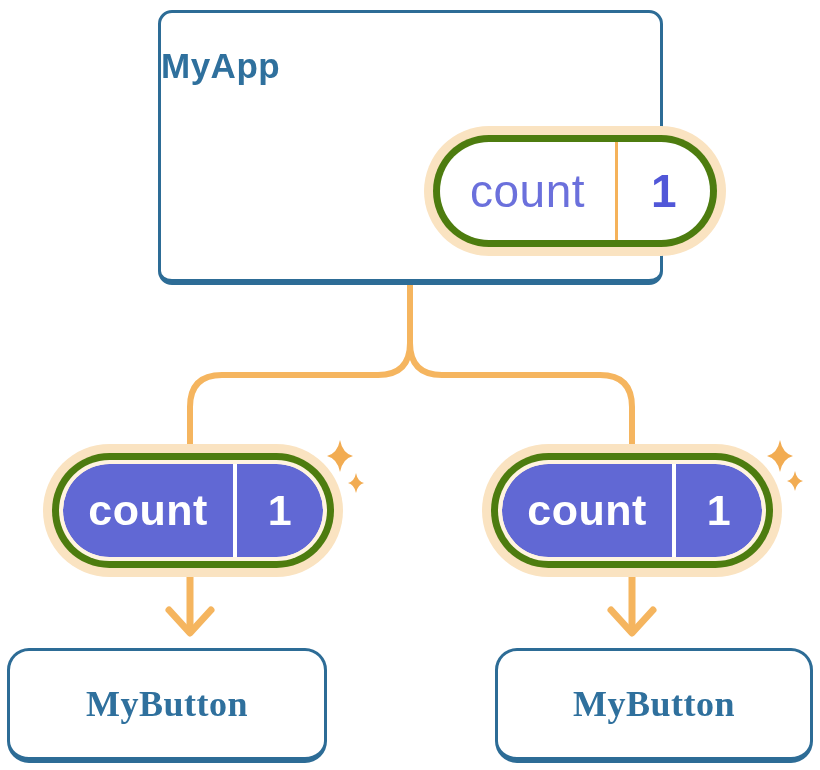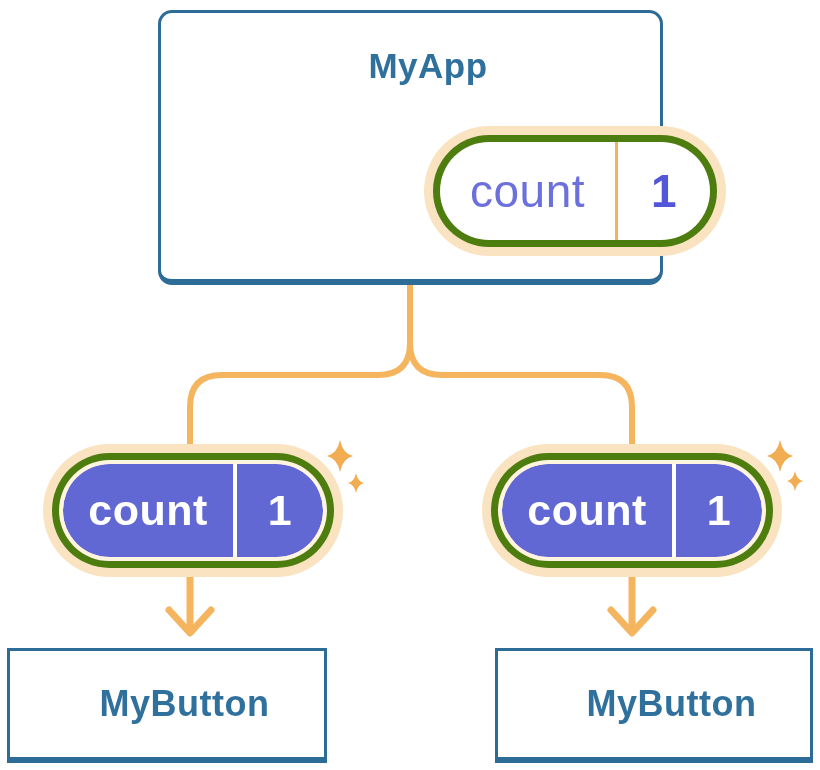--- a/index.html
+++ b/index.html
@@ -23,33 +23,33 @@
     background: #ffffff;
     border: 3px solid #2d6c96;
     border-bottom-width: 6px;
   }
   .card.root {
     left: 158px; top: 10px;
     width: 505px; height: 275px;
     border-radius: 14px;
   }
   .card.child {
-    border-radius: 0;
+    border-radius: 22px;
     display: flex;
     align-items: center;
     justify-content: center;
+    font-family: Liberation Serif, serif;
   }
   .card.child.left  { left: 7px;   top: 648px; width: 320px; height: 115px; }
   .card.child.right { left: 495px; top: 648px; width: 318px; height: 115px; }
   .card-title {
     color: #2f709d;
     font-weight: 600;
     letter-spacing: 0.5px;
-    text-align: center;
-    padding-left: 35px;
+    text-align: left;
   }
   .root .card-title {
     position: absolute;
     left: 0; right: 0; top: 33px;
     font-size: 35px;
   }
   .child .card-title { font-size: 36px; }
 
   
   .pill-halo {

